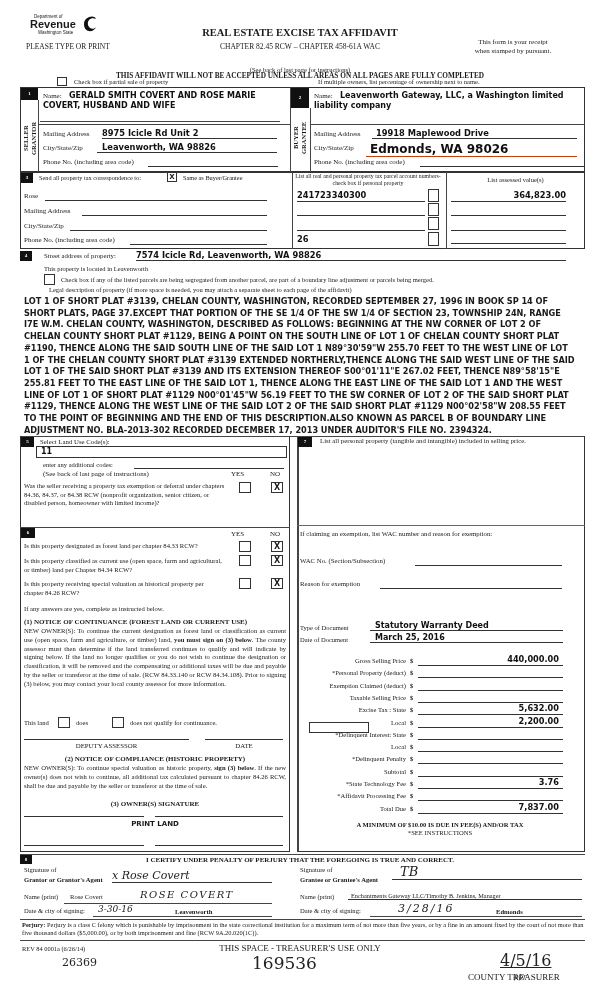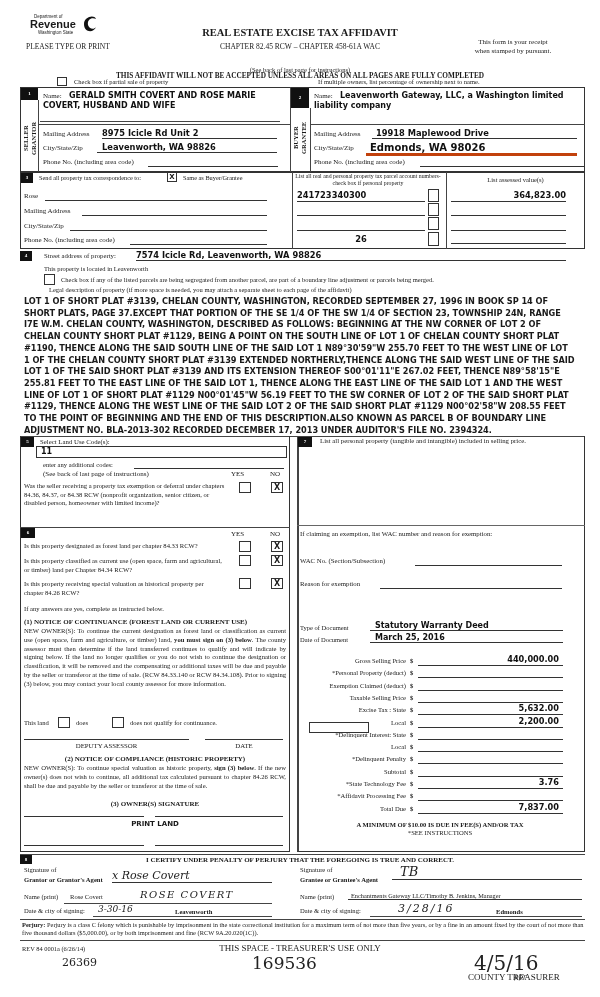--- a/index.html
+++ b/index.html
@@ -69,21 +69,21 @@
   <span>BUYER</span><br>
   <span>GRANTEE</span>
 </div>
 <div class="vline" style="left:310px;top:108px;height:64px;"></div>
 <div class="abs" style="left:314px;top:92px;font-size:7px;">Name:</div>
 <div class="abs fill" style="left:314px;top:91px;width:270px;font-size:8px;line-height:10px;text-indent:26px;">Leavenworth Gateway, LLC, a Washington limited liability company</div>
 <div class="hline" style="left:310px;top:124px;width:275px;"></div>
 <div class="abs" style="left:314px;top:130px;font-size:7px;">Mailing Address</div>
 <div class="abs fill" style="left:372px;top:128px;width:205px;font-size:8.3px;border-bottom:1px solid #333;padding-left:4px;">19918 Maplewood Drive</div>
 <div class="abs" style="left:314px;top:144px;font-size:7px;">City/State/Zip</div>
-<div class="abs fill" style="left:366px;top:142px;width:211px;font-size:10px;border-bottom:3px solid #c2410c;padding-left:4px;">Edmonds, WA 98026</div>
+<div class="abs fill" style="left:366px;top:142px;width:211px;font-size:12px;border-bottom:1px solid #c2410c;padding-left:4px;">Edmonds, WA 98026</div>
 <div class="abs" style="left:314px;top:158px;font-size:7px;">Phone No. (including area code)</div>
 <div class="line" style="left:420px;top:158px;width:165px;height:9px;"></div>
 
 <div class="box" style="left:20px;top:172px;width:565px;height:77px;background:transparent;"></div>
 <div class="badge" style="left:21px;top:173px;width:12px;height:10px;line-height:10px;">3</div>
 <div class="abs" style="left:39px;top:174px;font-size:6.3px;">Send all property tax correspondence to:</div>
 <div class="chk" style="left:167px;top:172px;width:10px;height:10px;font-size:7px;line-height:9px;">X</div>
 <div class="abs" style="left:183px;top:174px;font-size:6.3px;">Same as Buyer/Grantee</div>
 
 <div class="abs" style="left:24px;top:192px;font-size:7px;">Rose</div>
@@ -109,21 +109,21 @@
   <div class="abs fill" style="left:297px;top:206px;width:128px;height:10px;font-size:8.3px;border-bottom:1px solid #333;"></div>
   <div class="chk" style="left:428px;top:203px;width:11px;height:13px;"></div>
   <div class="abs fill right" style="left:451px;top:206px;width:115px;height:10px;font-size:8.3px;border-bottom:1px solid #333;"></div>
 </div>
 <div>
   <div class="abs fill" style="left:297px;top:221px;width:128px;height:10px;font-size:8.3px;border-bottom:1px solid #333;"></div>
   <div class="chk" style="left:428px;top:217px;width:11px;height:13px;"></div>
   <div class="abs fill right" style="left:451px;top:221px;width:115px;height:10px;font-size:8.3px;border-bottom:1px solid #333;"></div>
 </div>
 <div>
-  <div class="abs fill" style="left:297px;top:234px;width:128px;height:12px;font-size:8.3px;text-align:center;">26</div>
+  <div class="abs fill" style="left:297px;top:234px;width:128px;height:12px;font-size:8.3px;">26</div>
   <div class="chk" style="left:428px;top:232px;width:11px;height:14px;"></div>
   <div class="abs fill right" style="left:451px;top:234px;width:115px;height:10px;font-size:8.3px;border-bottom:1px solid #333;"></div>
 </div>
 
 <div class="badge" style="left:20px;top:251px;width:12px;height:10px;line-height:10px;">4</div>
 <div class="abs" style="left:44px;top:252px;font-size:6.8px;">Street address of property:</div>
 <div class="abs fill" style="left:136px;top:250px;width:430px;font-size:8.3px;border-bottom:1px solid #333;">7574 Icicle Rd, Leavenworth, WA 98826</div>
 <div class="abs" style="left:44px;top:265px;font-size:6.5px;">This property is located in Leavenworth</div>
 <div class="chk" style="left:44px;top:274px;width:11px;height:11px;"></div>
 <div class="abs" style="left:61px;top:276px;font-size:6.5px;">Check box if any of the listed parcels are being segregated from another parcel, are part of a boundary line adjustment or parcels being merged.</div>
@@ -308,14 +308,14 @@
 <div class="abs" style="left:22px;top:921px;width:565px;font-size:6.4px;line-height:8.2px;">
   <b>Perjury:</b>
   <span>Perjury is a class C felony which is punishable by imprisonment in the state correctional institution for a maximum term of not more than five years, or by a fine in an amount fixed by the court of not more than five thousand dollars ($5,000.00), or by both imprisonment and fine (RCW 9A.20.020(1C)).</span>
 </div>
 <div class="hline" style="left:20px;top:940px;width:565px;"></div>
 <div class="abs" style="left:22px;top:945px;font-size:6.4px;">REV 84 0001a (6/26/14)</div>
 <div class="abs center" style="left:180px;top:943px;width:240px;font-size:9px;">THIS SPACE - TREASURER'S USE ONLY</div>
 <div class="abs" style="left:468px;top:943px;font-size:9px;margin-top:29px;">COUNTY TREASURER</div>
 <div class="abs hand" style="left:62px;top:956px;font-size:11px;font-style:normal;">26369</div>
 <div class="abs hand" style="left:252px;top:953px;font-size:17px;font-style:normal;">169536</div>
-<div class="abs hand" style="left:474px;top:951px;font-size:20px;font-style:normal;">4/5/16</div>
+<div class="abs hand" style="left:500px;top:951px;font-size:16px;font-style:normal;text-decoration:underline;">4/5/16</div>
 <div class="abs hand" style="left:514px;top:973px;font-size:7px;">ppr</div>
 
 </body></html>

